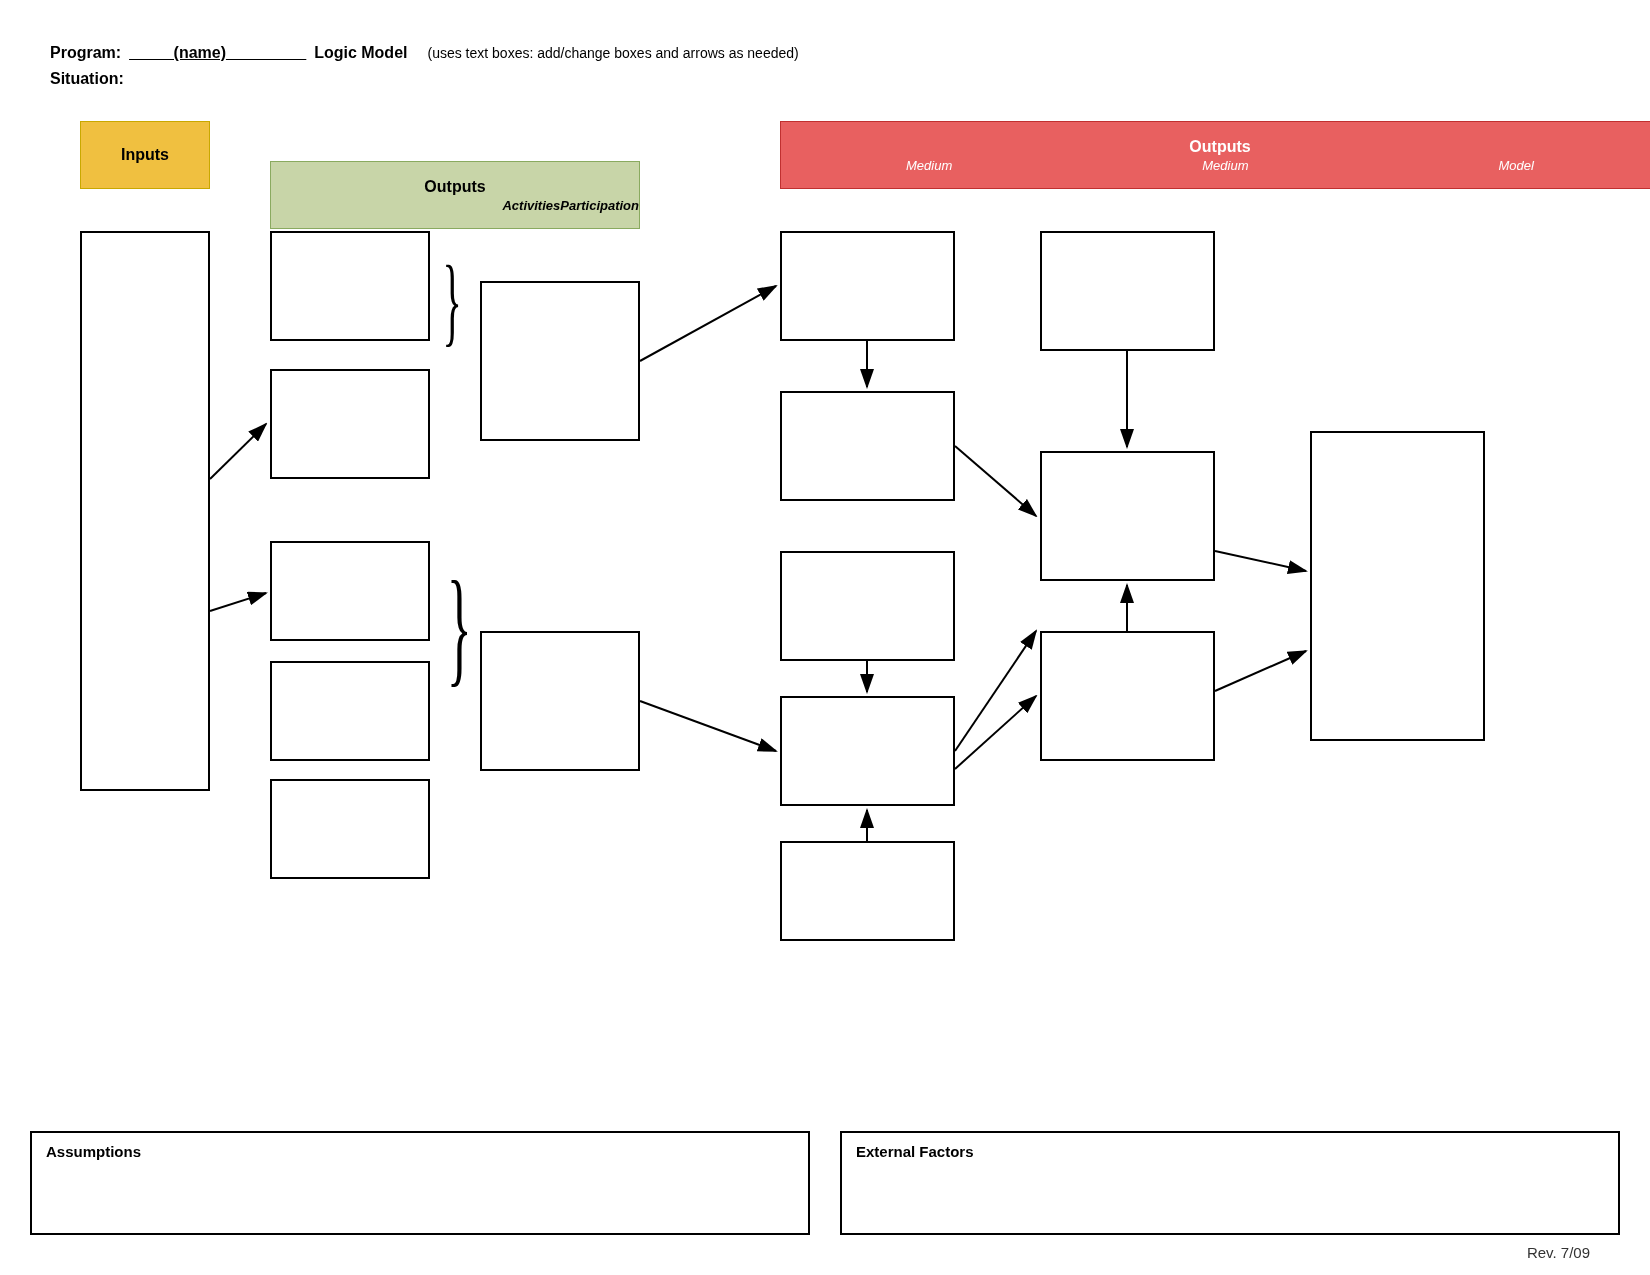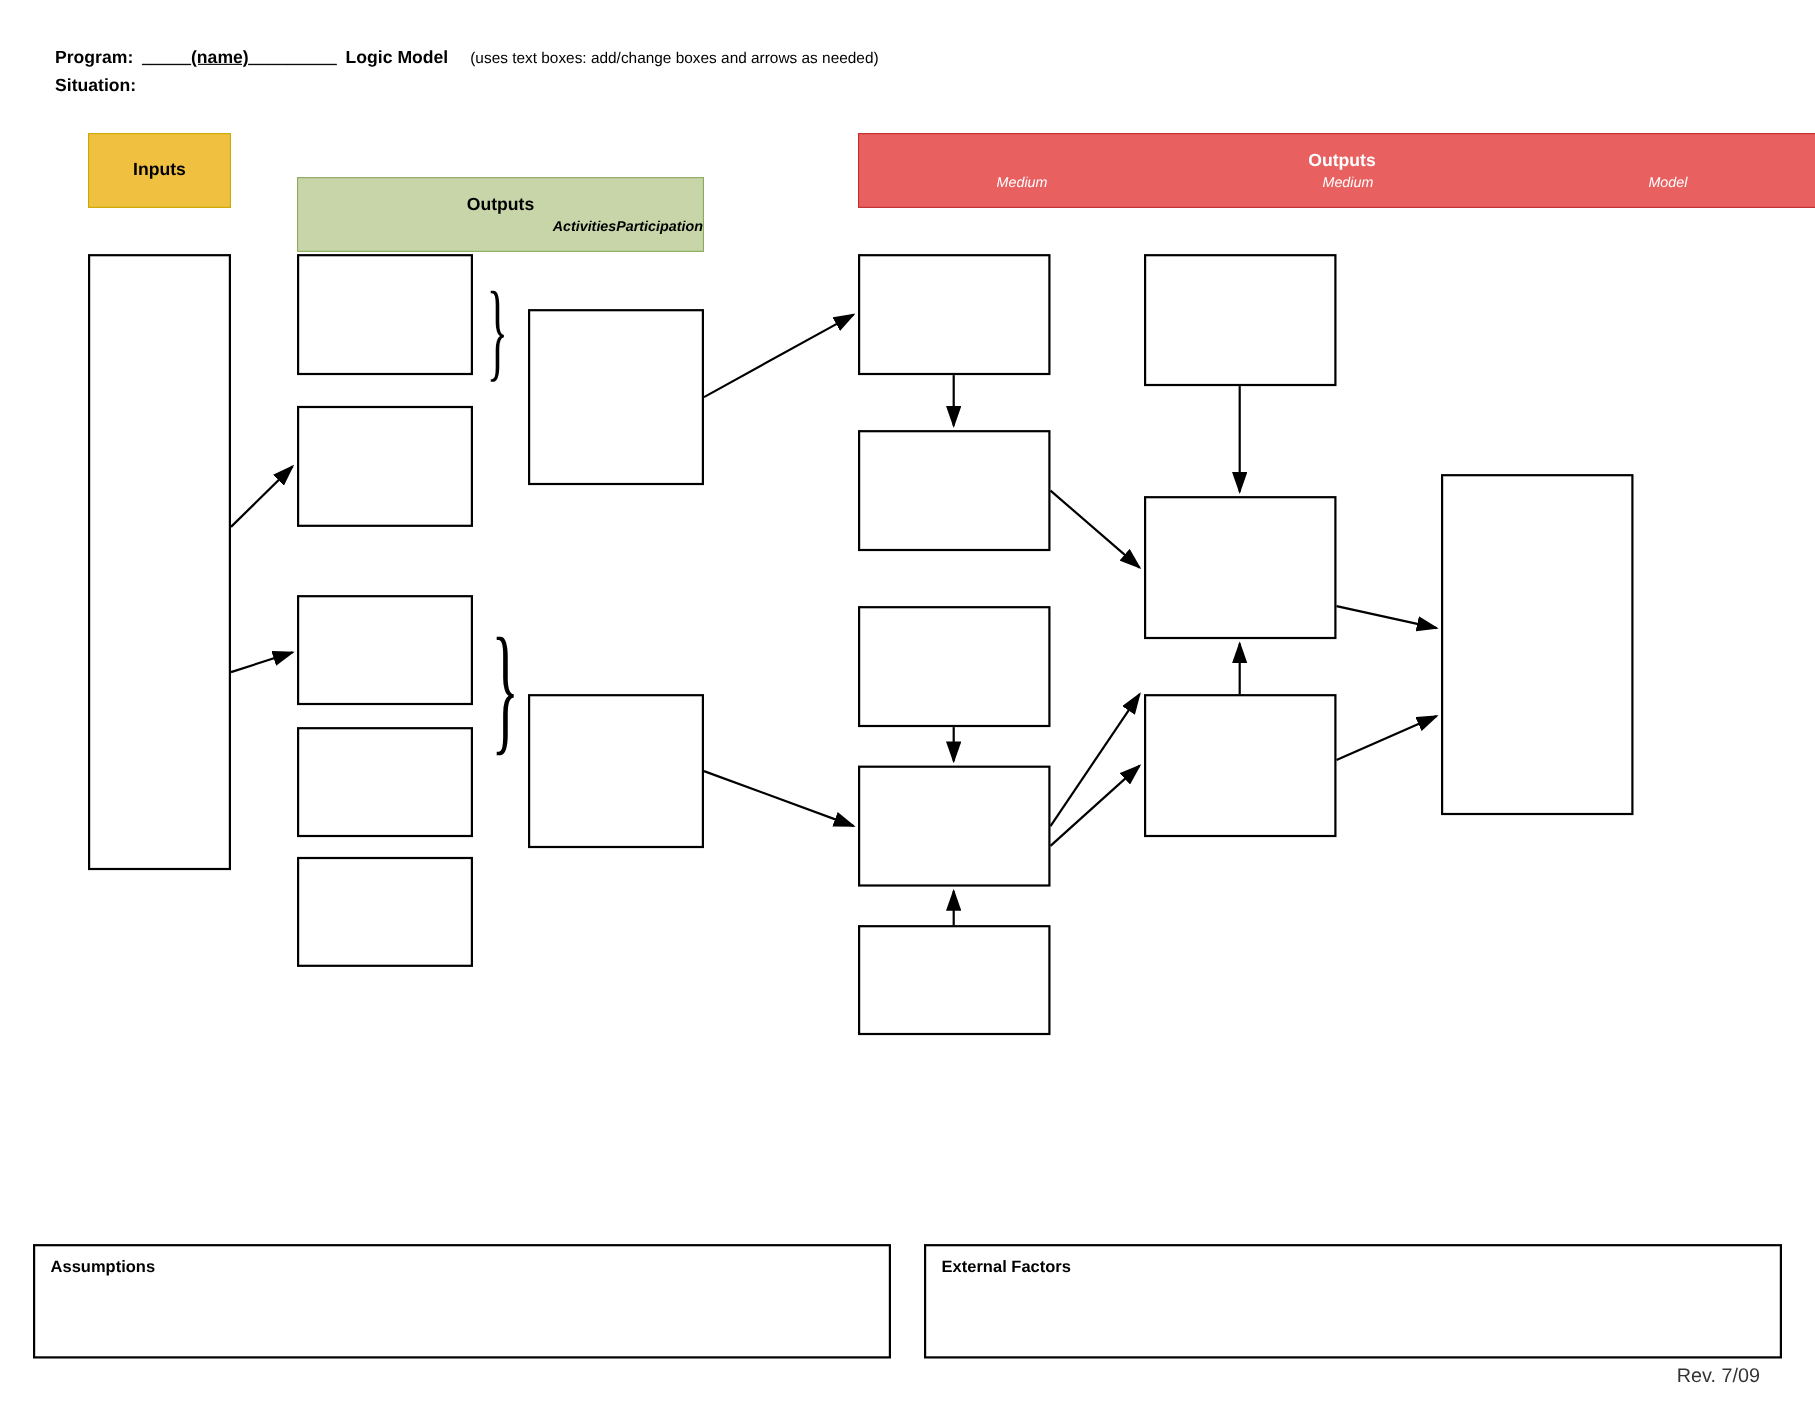--- a/index.html
+++ b/index.html
@@ -142,22 +142,22 @@
     .bottom-box .bottom-title {
       font-weight: bold;
       font-size: 15px;
       margin-bottom: 6px;
     }
 
     
     .rev-label {
       position: absolute;
       bottom: 14px;
-      right: 50px;
-      font-size: 18px;
+      right: 60px;
+      font-size: 15px;
       color: #333;
     }
 
     
     .brace {
       position: absolute;
       font-size: 80px;
       color: #000;
       line-height: 1;
       font-weight: 100;

